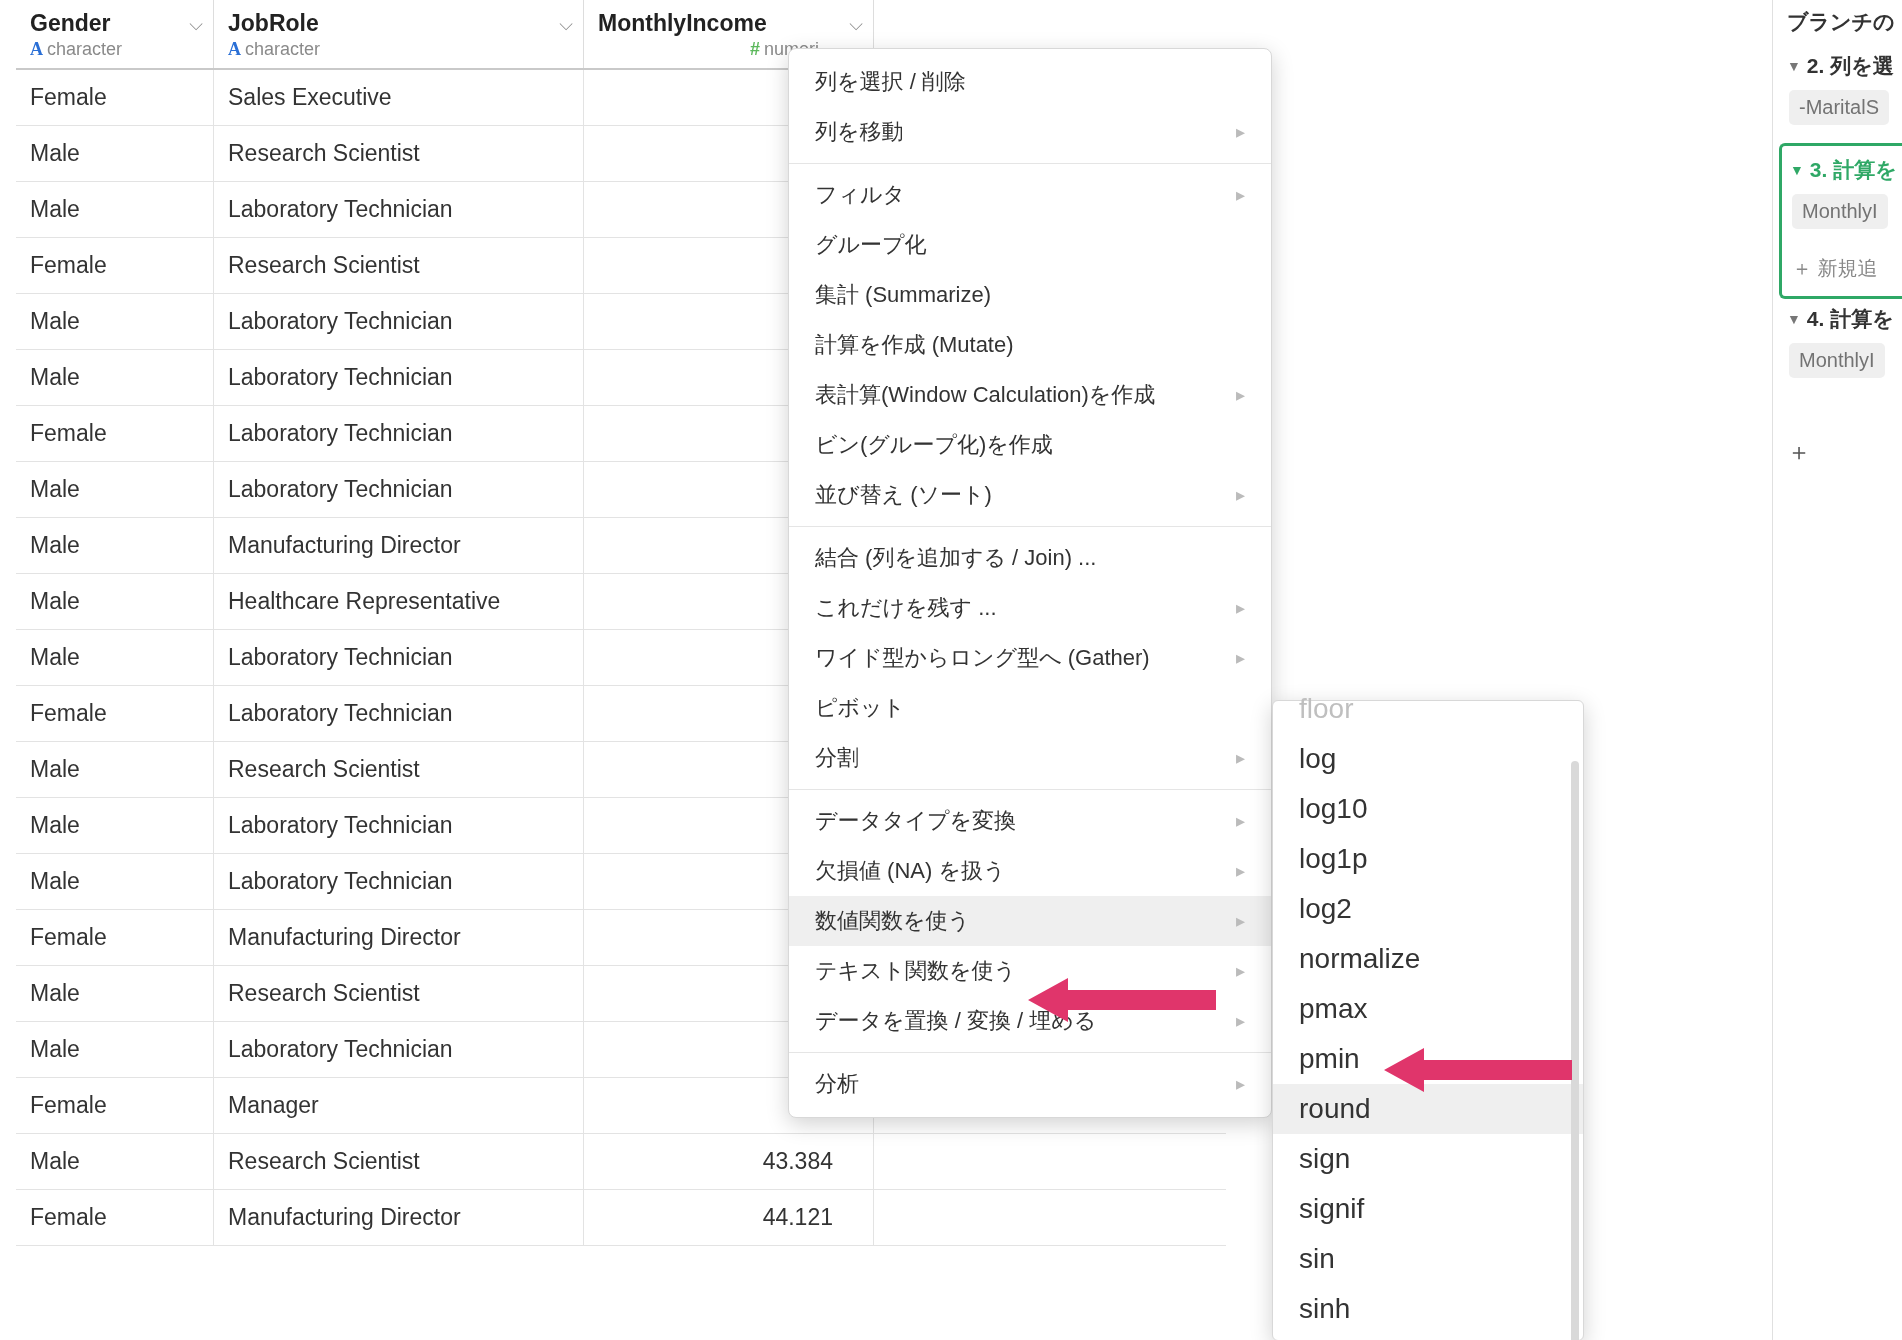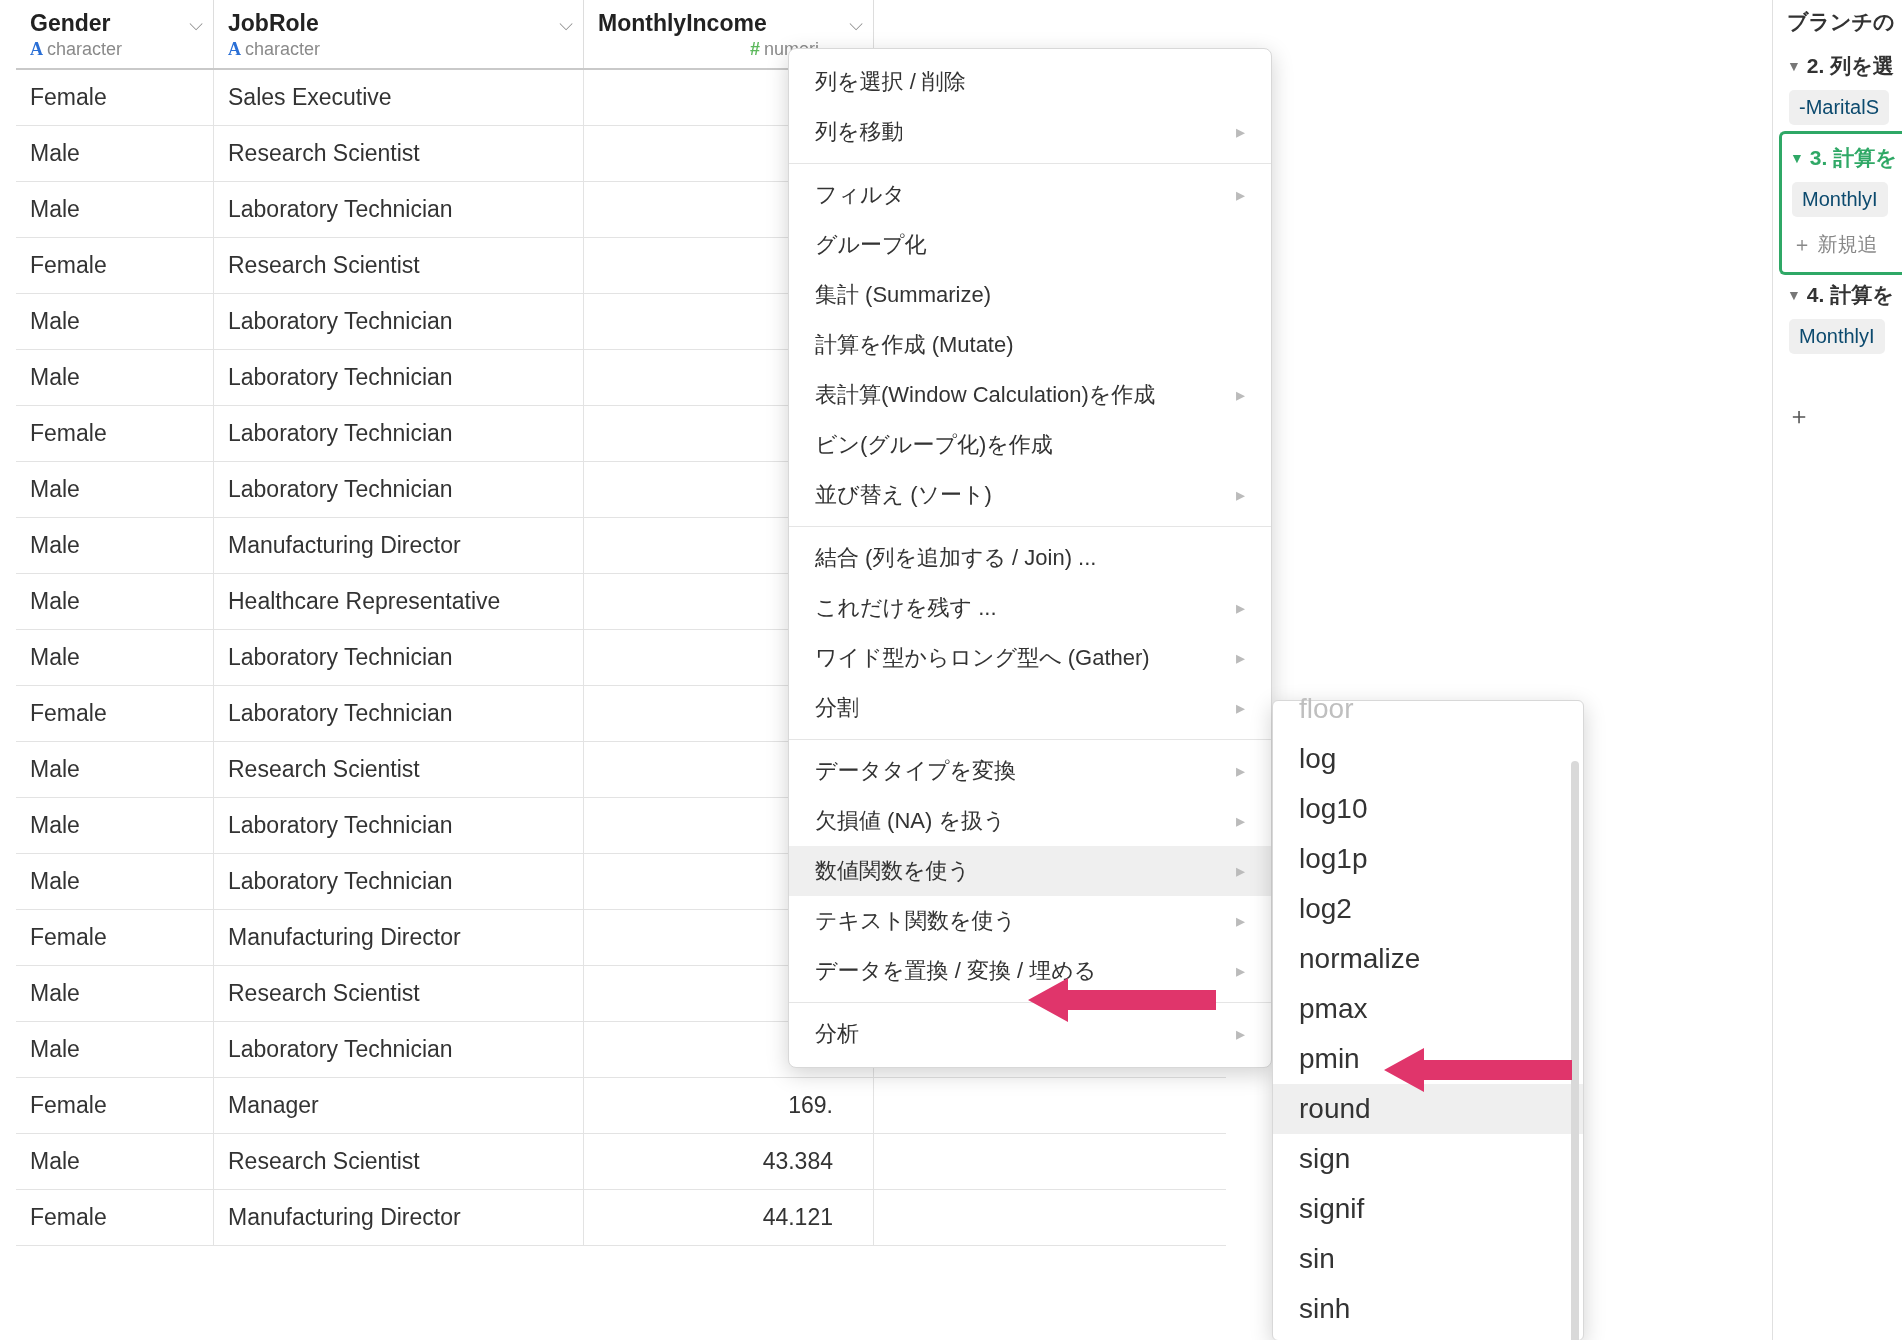--- a/index.html
+++ b/index.html
@@ -199,23 +199,23 @@
     padding-left: 8px;
     padding-top: 10px;
     padding-bottom: 14px;
   }
   .sb-step.active .sb-step-head { color: #2fa866; }
   .sb-step.active .tri { color: #2fa866; }
   .sb-chip {
     background: #efefef;
     border-radius: 5px;
     padding: 6px 10px;
-    margin: 10px 0 0 2px;
+    margin: 10px 0 12px 2px;
     font-size: 20px;
-    color: #0c4a6e;
+    color: #737373;
     display: inline-block;
     white-space: nowrap;
   }
   .sb-add {
     font-size: 20px;
     color: #888;
     margin: 14px 0 0 2px;
     white-space: nowrap;
   }
   .sb-new {
@@ -409,20 +409,23 @@
     <div class="menu-item">
       <span>結合 (列を追加する / Join) ...</span>
     </div>
     <div class="menu-item">
       <span>これだけを残す ...</span>
       <span class="menu-caret">▸</span>
     </div>
     <div class="menu-item">
       <span>ワイド型からロング型へ (Gather)</span>
       <span class="menu-caret">▸</span>
+    </div>
+    <div class="menu-item">
+      <span>ピボット</span>
     </div>
     <div class="menu-item">
       <span>分割</span>
       <span class="menu-caret">▸</span>
     </div>
     <div class="menu-sep"></div>
     <div class="menu-item">
       <span>データタイプを変換</span>
       <span class="menu-caret">▸</span>
     </div>

